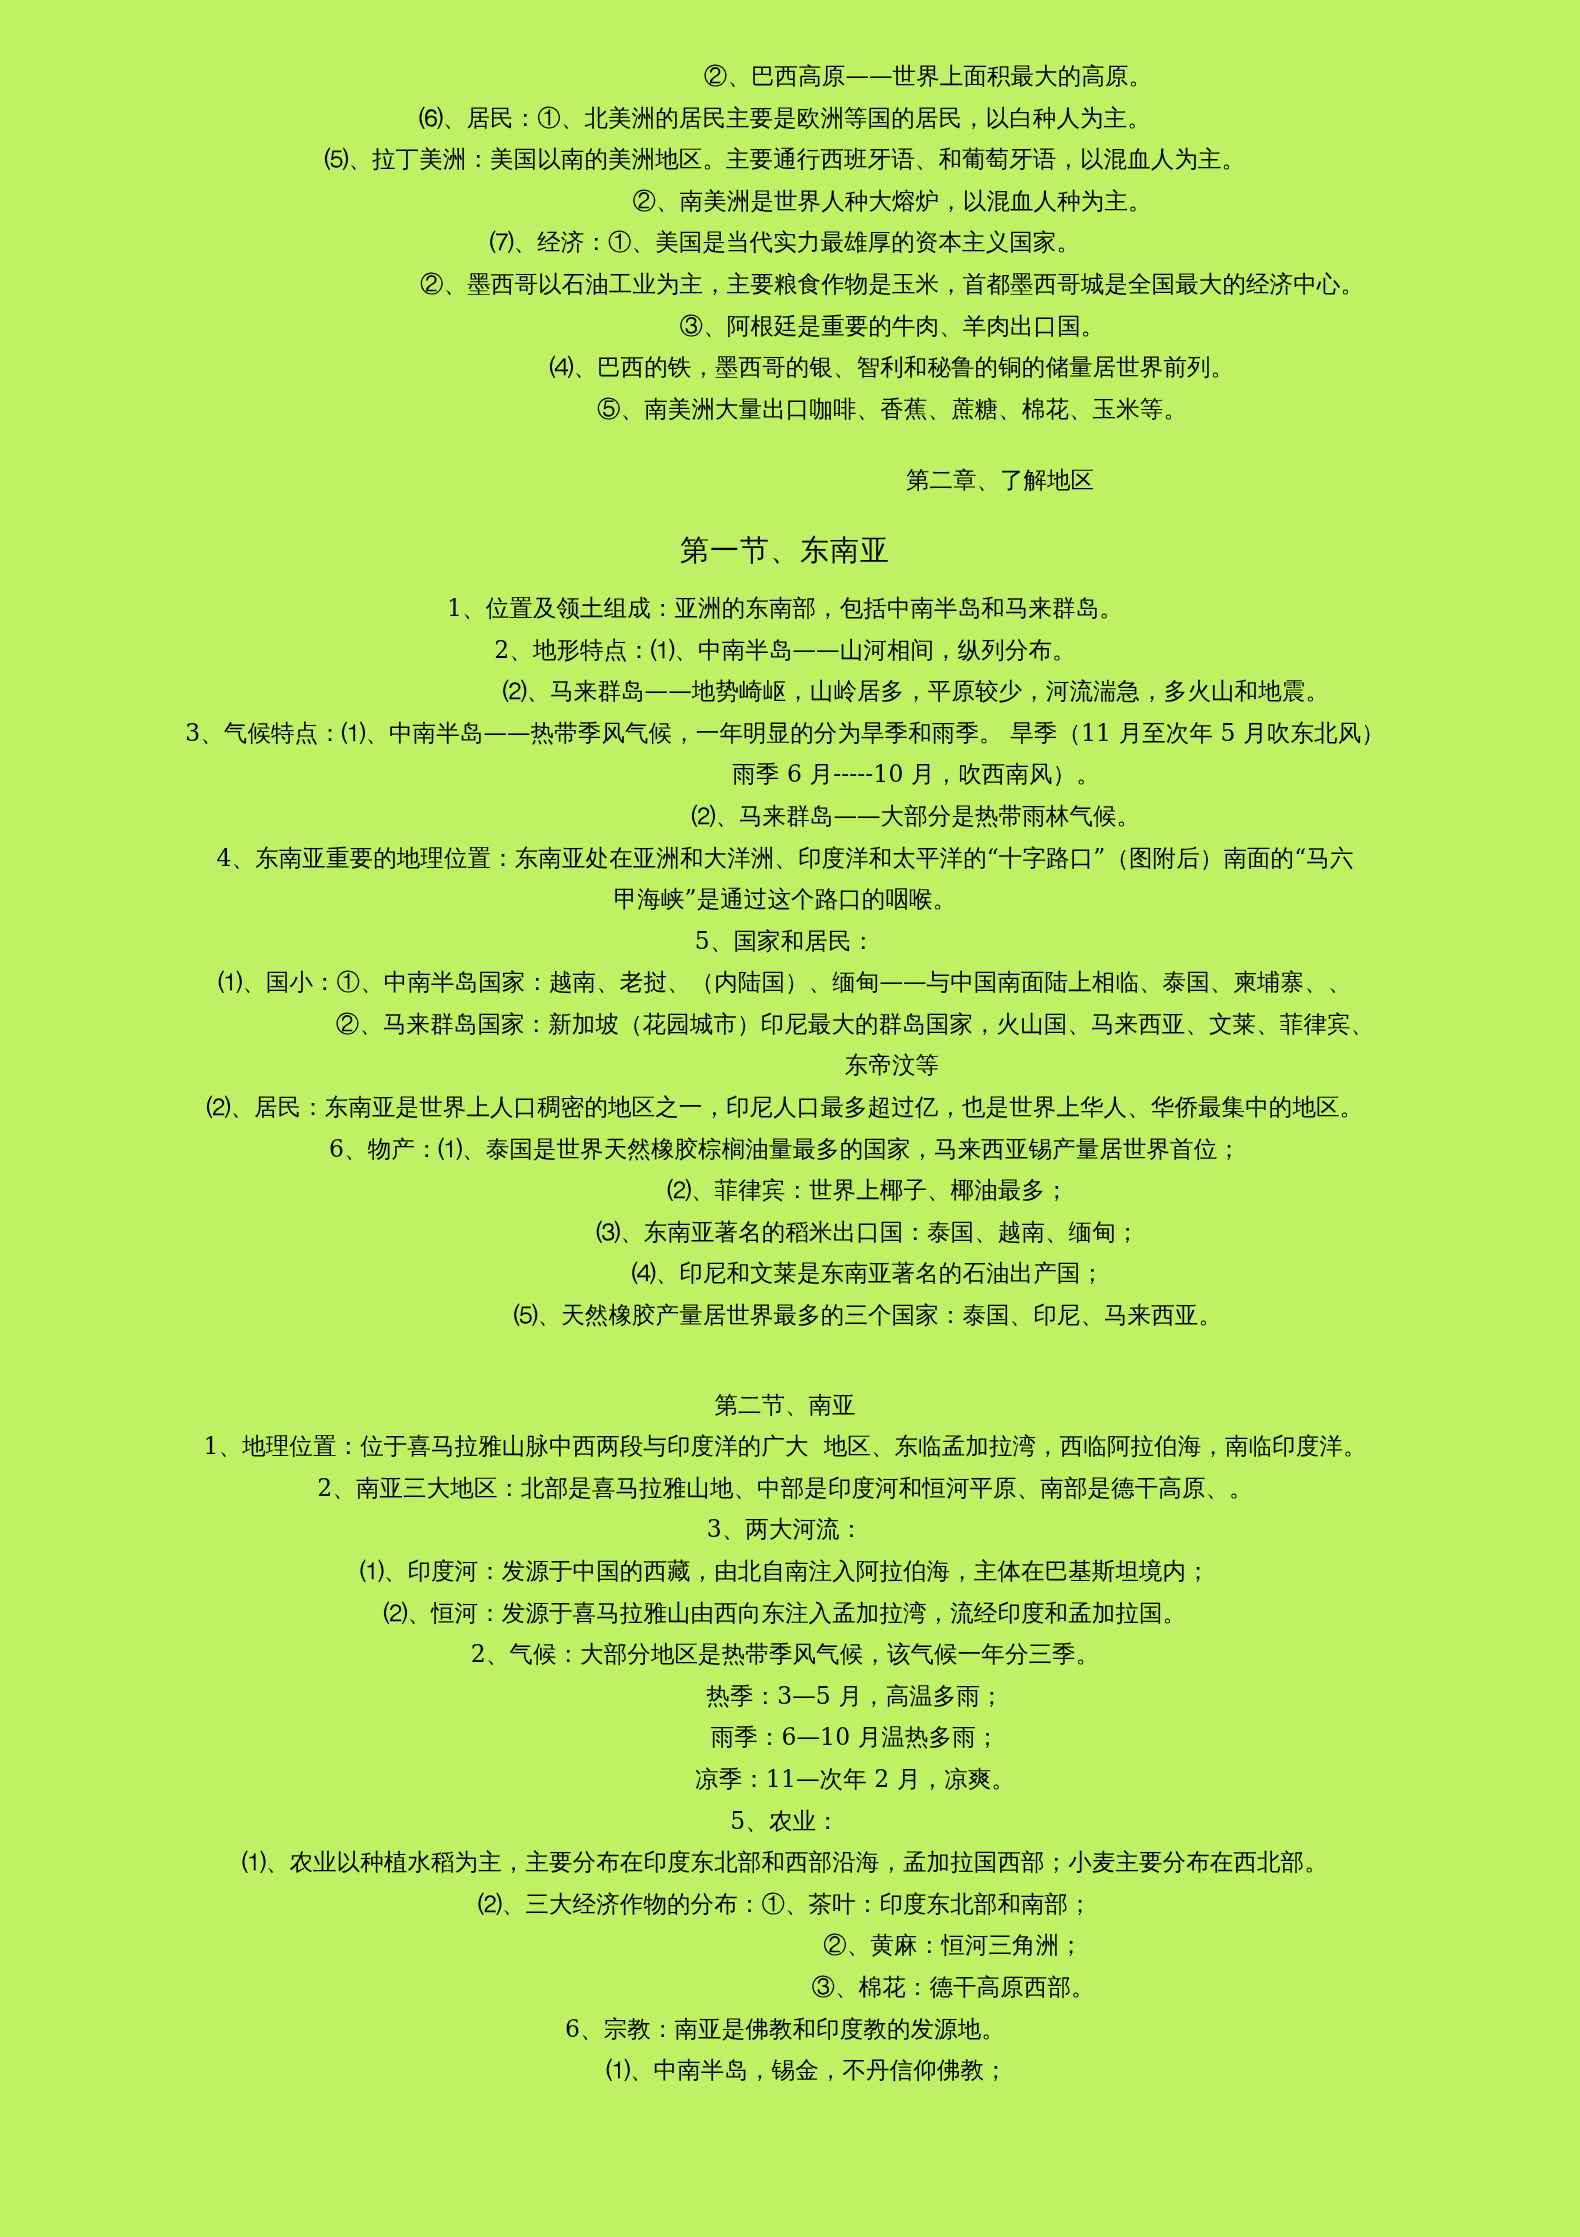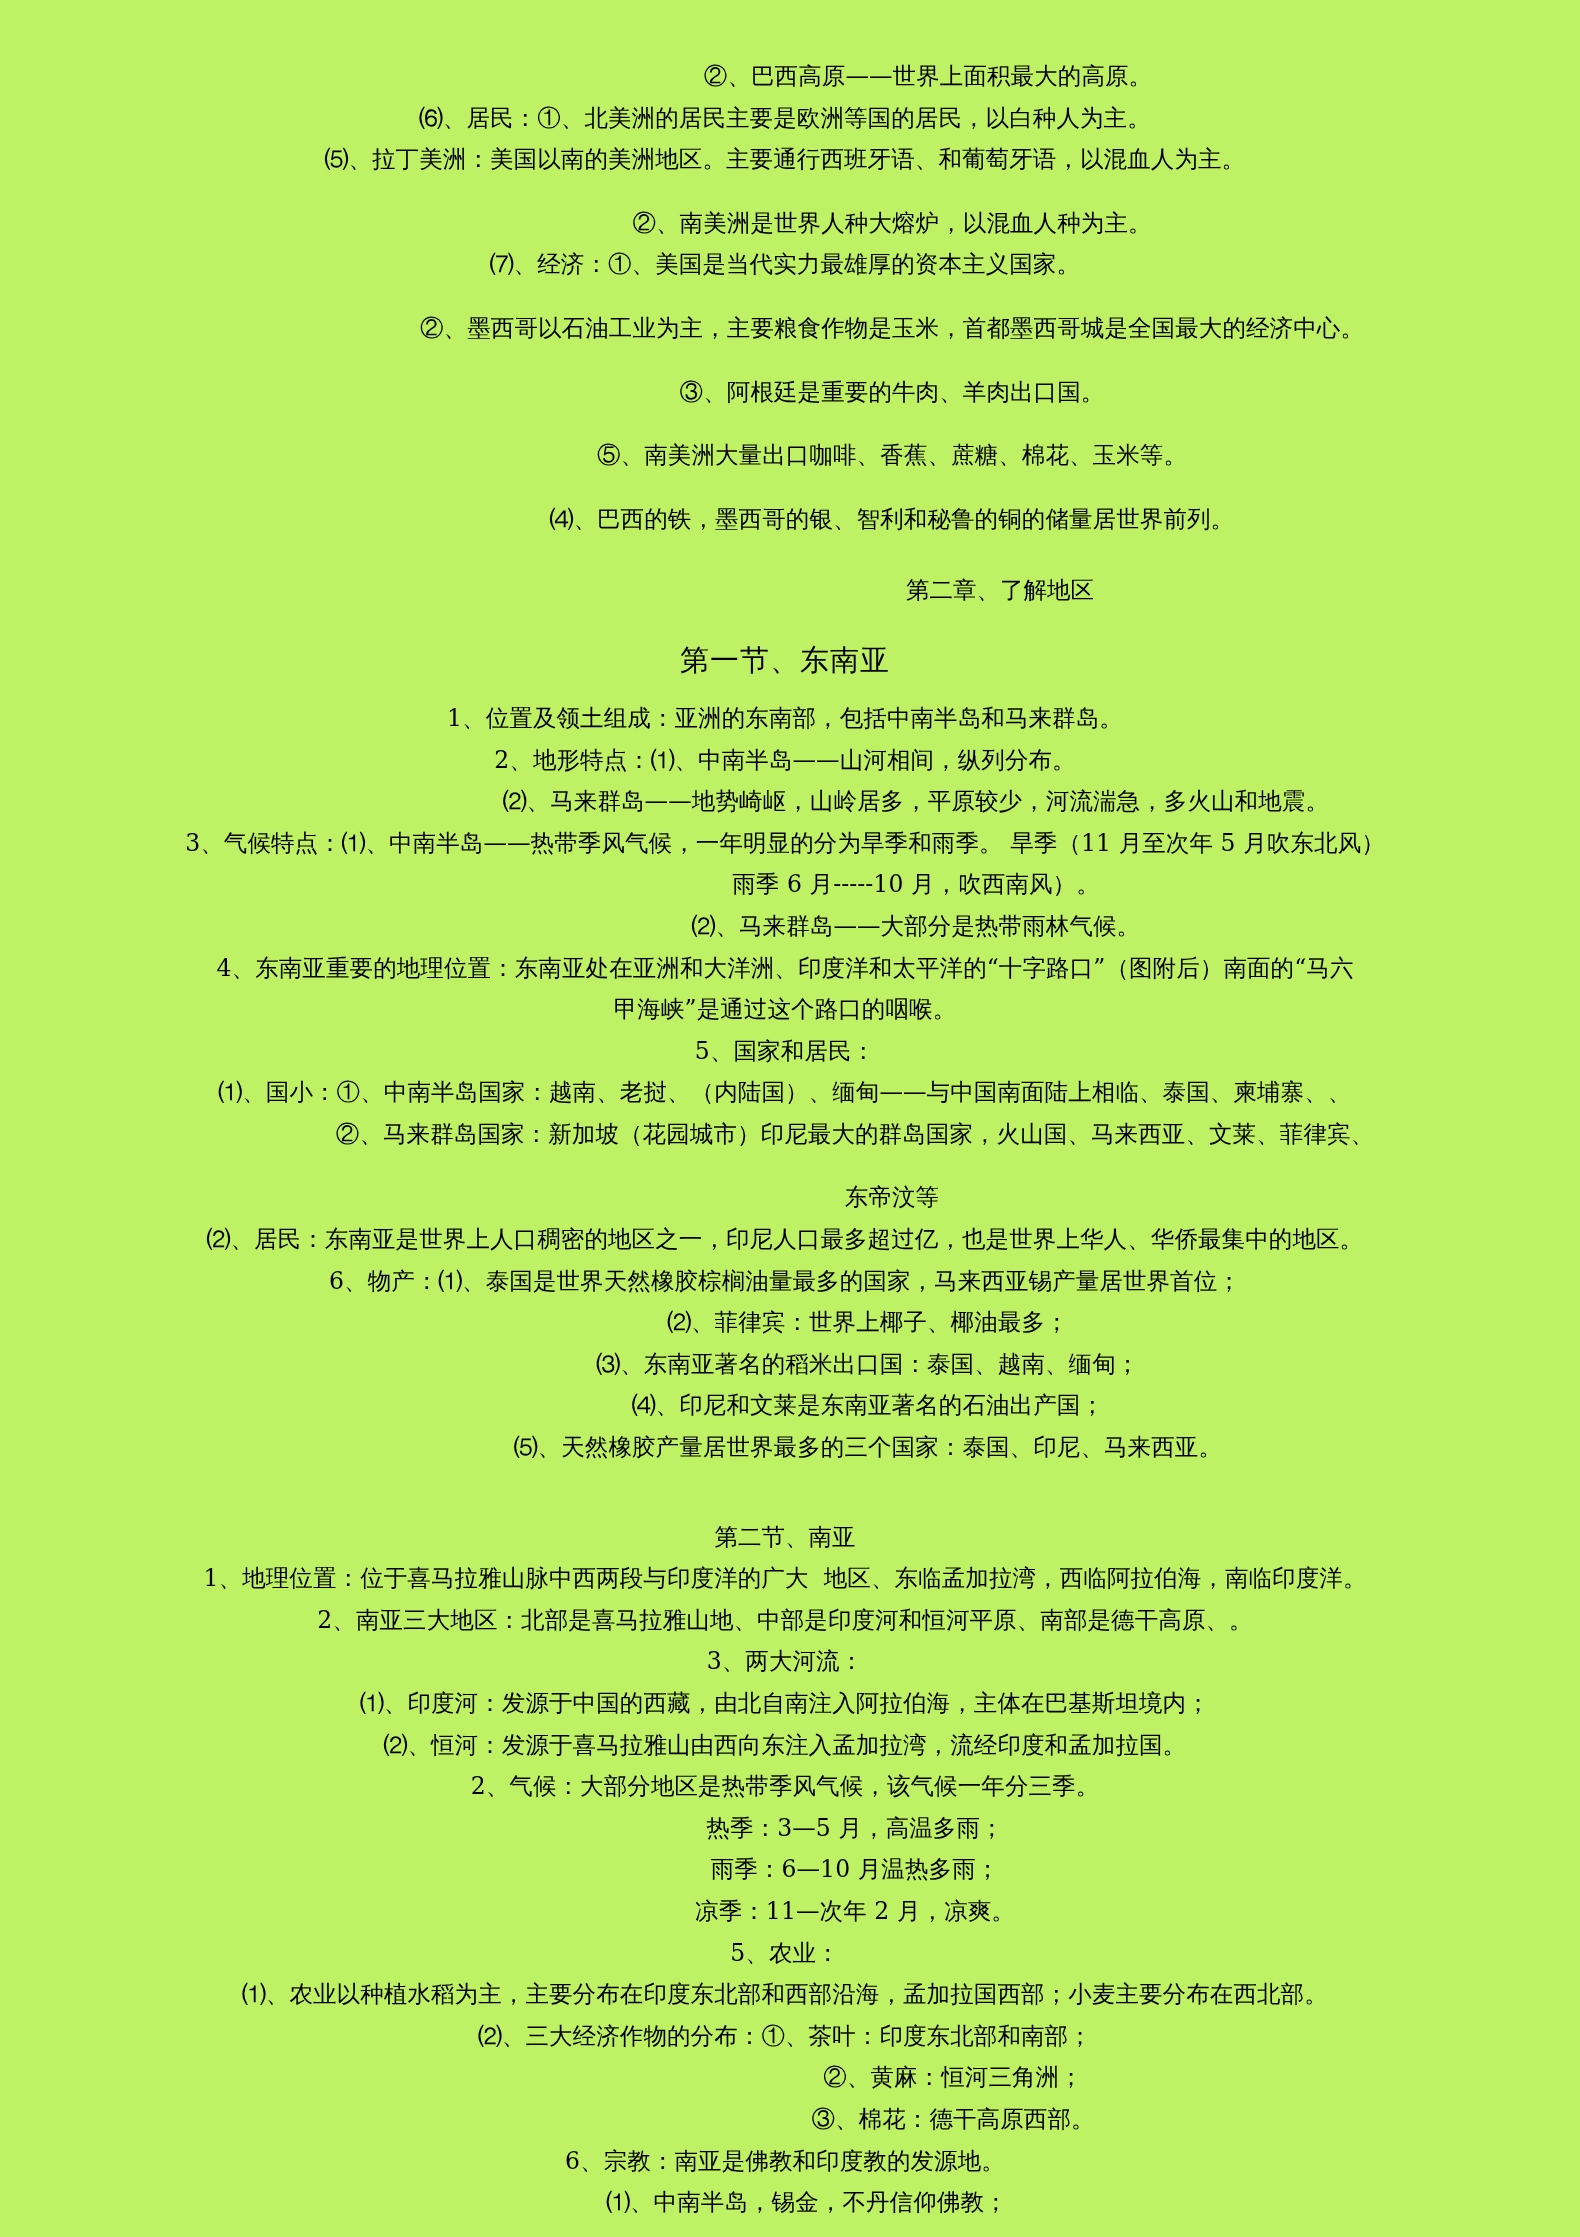--- a/index.html
+++ b/index.html
@@ -25,21 +25,21 @@
     font-size: 23.5px;
     line-height: 41.6px;
     white-space: pre-wrap;
     letter-spacing: 0.1px;
     font-weight: 500;
   }
   .ind-0  { padding-left: 0px; }
   .ind-2  { padding-left: 44px; }
   .ind-6  { padding-left: 140px; }
   .ind-7  { padding-left: 166px; }
-  .ind-9  { padding-left: 214px; margin-top: 22px; }
+  .ind-9  { padding-left: 214px; }
   .ind-11 { padding-left: 262px; }
   .ind-12 { padding-left: 286px; }
   .ind-14 { padding-left: 336px; }
   .chapter-title {
     font-size: 23.5px;
     line-height: 41.6px;
     padding-left: 430px;
     font-weight: 500;
   }
   .section-heading {
@@ -64,22 +64,22 @@
 <div class="page">
 
   <div>
     <div class="line ind-12">②、巴西高原——世界上面积最大的高原。</div>
     <div class="line ind-0">⑹、居民：①、北美洲的居民主要是欧洲等国的居民，以白种人为主。</div>
     <div class="line ind-0">⑸、拉丁美洲：美国以南的美洲地区。主要通行西班牙语、和葡萄牙语，以混血人为主。</div>
     <div class="line ind-9">②、南美洲是世界人种大熔炉，以混血人种为主。</div>
     <div class="line ind-0">⑺、经济：①、美国是当代实力最雄厚的资本主义国家。</div>
     <div class="line ind-9">②、墨西哥以石油工业为主，主要粮食作物是玉米，首都墨西哥城是全国最大的经济中心。</div>
     <div class="line ind-9">③、阿根廷是重要的牛肉、羊肉出口国。</div>
+    <div class="line ind-9">⑷、巴西的铁，墨西哥的银、智利和秘鲁的铜的储量居世界前列。</div>
     <div class="line ind-9">⑤、南美洲大量出口咖啡、香蕉、蔗糖、棉花、玉米等。</div>
-    <div class="line ind-9">⑷、巴西的铁，墨西哥的银、智利和秘鲁的铜的储量居世界前列。</div>
   </div>
 
   <div class="spacer-md"></div>
 
   <div class="chapter-title">第二章、了解地区</div>
 
   <div class="section-heading">第一节、东南亚</div>
 
   <div>
     <div class="line ind-0">1、位置及领土组成：亚洲的东南部，包括中南半岛和马来群岛。</div>

